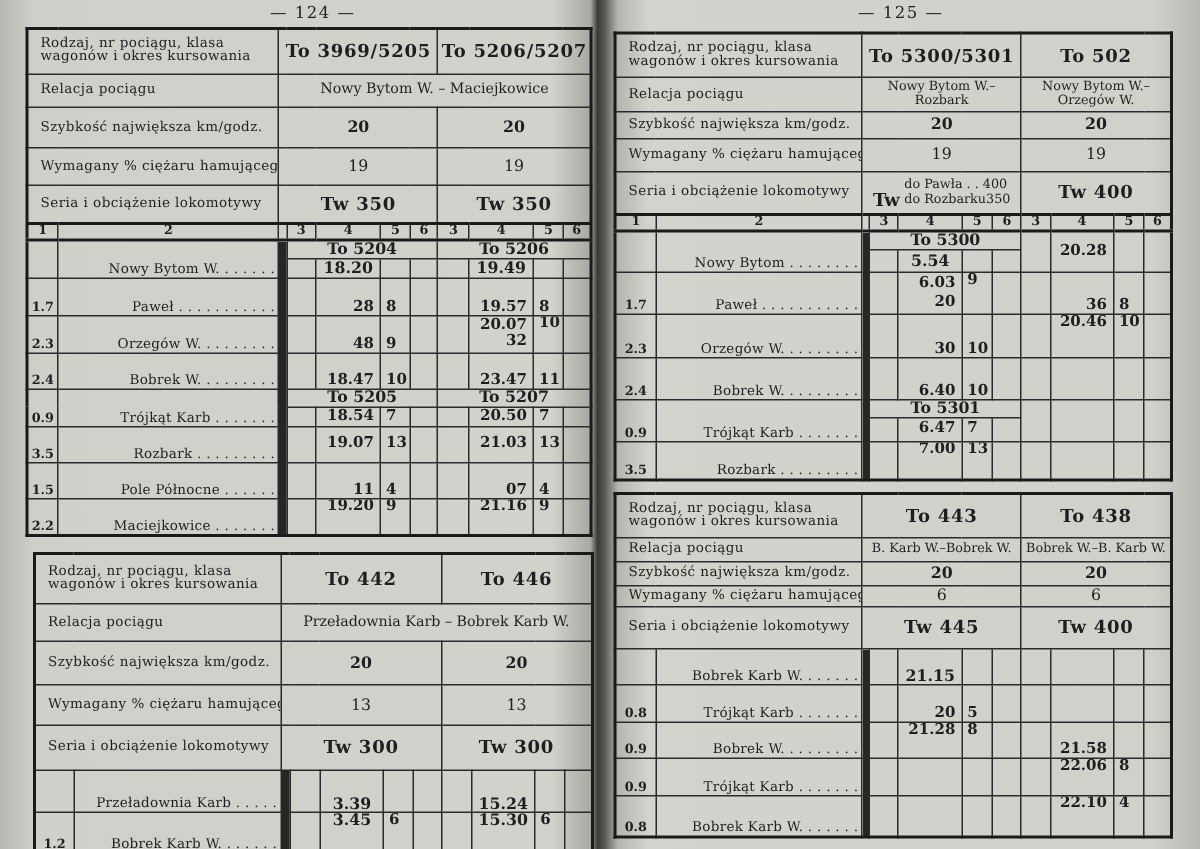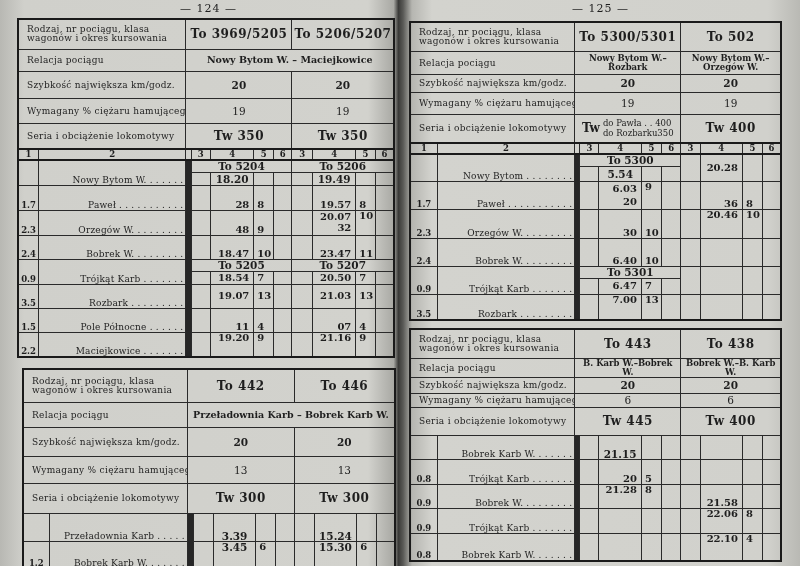--- a/index.html
+++ b/index.html
@@ -12,33 +12,33 @@
   .left .pnum{left:180px;}
   .right .pnum{left:170px;}
   table{border-collapse:collapse;position:absolute;table-layout:fixed;}
   td{border:1px solid #2a2a2a;padding:0 2px;font-size:9px;line-height:10px;overflow:hidden;white-space:nowrap;}
   .outer{border:2px solid #1a1a1a;}
   .lbl{font-size:9px;padding-left:8px;letter-spacing:0.3px;}
   .lbl.two{white-space:normal;line-height:9px;margin-top:20px;}
   .hdr{font-weight:bold;font-size:12px;text-align:center;letter-spacing:0.5px;}
   .val{text-align:center;font-size:10.5px;}
   .valb{text-align:center;font-size:10.5px;font-weight:bold;}
-  .rel{text-align:center;font-weight:bold;font-size:9.5px;}
-  .rel2{text-align:center;font-weight:bold;font-size:8.5px;white-space:normal;line-height:9px;}
+  .rel{text-align:center;font-weight:normal;font-size:9.5px;}
+  .rel2{text-align:center;font-weight:normal;font-size:8.5px;white-space:normal;line-height:9px;}
   .colnum{text-align:center;font-size:8.5px;font-weight:bold;height:9px;line-height:9px;border-top:2px solid #1a1a1a;border-bottom:2px solid #1a1a1a;}
   .km{font-size:8.5px;text-align:center;vertical-align:bottom;font-weight:bold;}
   .stn{font-size:9px;vertical-align:bottom;padding-left:8px;letter-spacing:0.2px;text-align:right;}
   .thick{background:#262626;width:5px;padding:0;border:none;}
   .sub{text-align:center;font-weight:bold;font-size:10.5px;}
   .t{text-align:right;font-weight:bold;font-size:10px;padding-right:4px;}
   .d{text-align:left;font-weight:bold;font-size:10px;padding-left:3px;}
   .mid{vertical-align:middle;}
   .top{vertical-align:top;}
   .bot{vertical-align:bottom;}
-  .loco-multi{display:flex;align-items:center;justify-content:center;gap:3px;}
+  .loco-multi{display:flex;align-items:flex-end;justify-content:center;gap:3px;}
   .loco-multi .tw{font-size:12px;font-weight:bold;}
   .loco-multi .lines{font-size:8.5px;font-weight:normal;line-height:10px;text-align:left;}
 </style>
 </head>
 <body>
 
 <div class="spread">
 
   <div class="page left">
     <div class="pnum">— 124 —</div>

